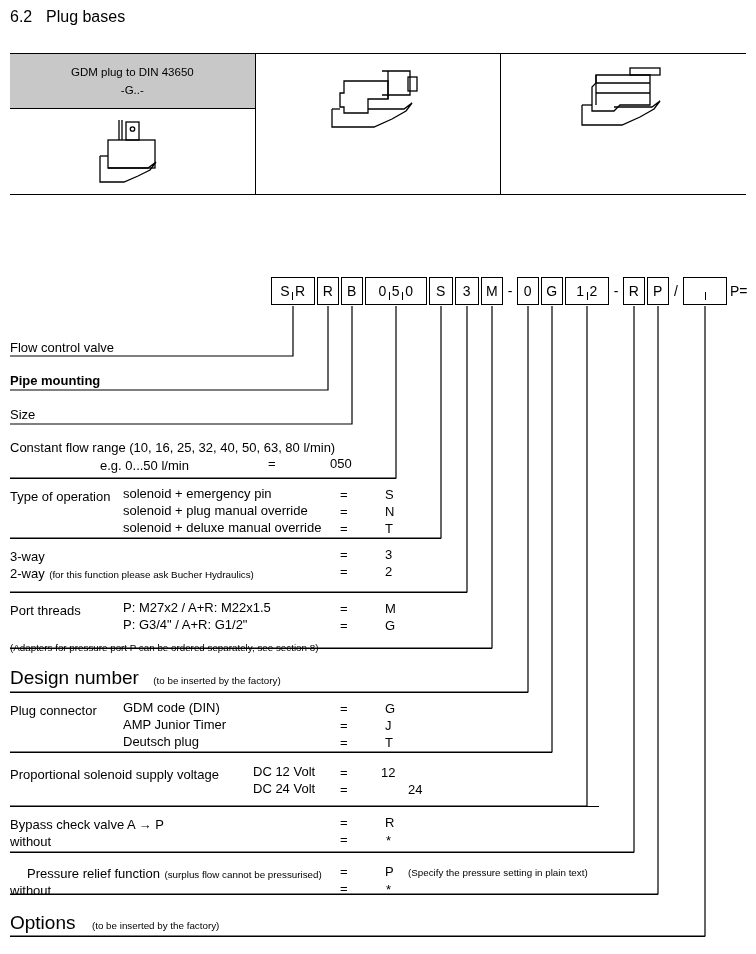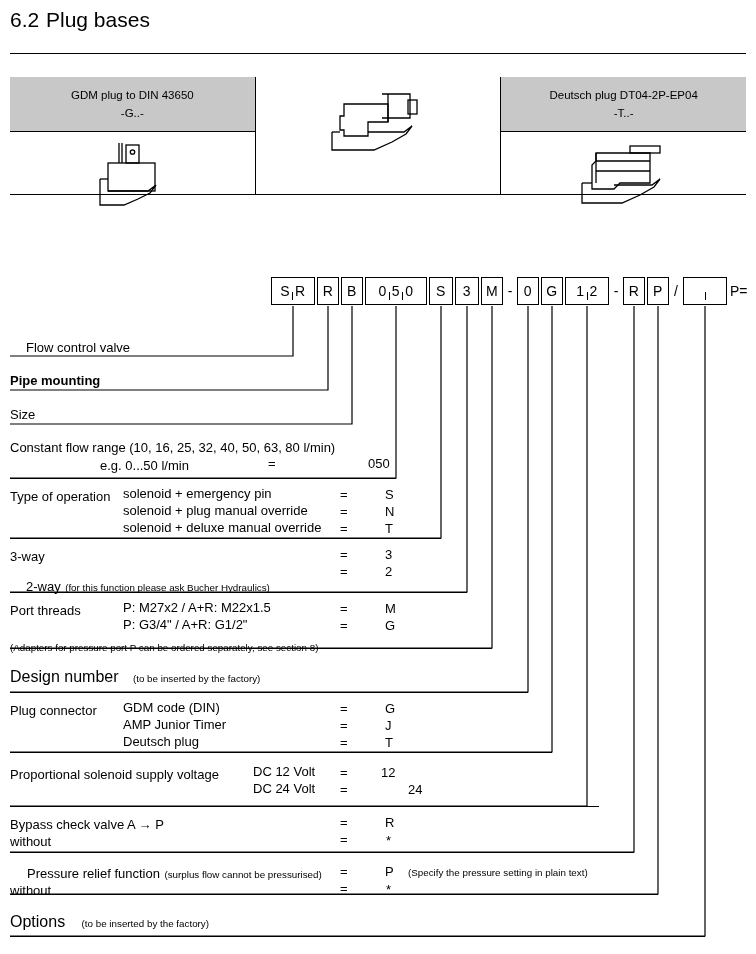--- a/index.html
+++ b/index.html
@@ -7,38 +7,37 @@
   body{
     width:756px;height:954px;position:relative;
     background:#ffffff;
     font-family:"Liberation Sans","DejaVu Sans",sans-serif;
     color:#000;
     -webkit-font-smoothing:antialiased;
   }
   .page{position:relative;width:756px;height:954px;overflow:hidden;}
 
   
-  .h2{position:absolute;font-size:21px;font-weight:400;white-space:nowrap;}
+  .h2{position:absolute;font-size:16px;font-weight:400;white-space:nowrap;}
   .h2 .num{display:inline-block;}
   .sec62{left:10px;top:8px;}
   .sec62 .num{width:36px;}
   .sec7{left:10px;top:230px;font-size:17.5px;font-weight:600;}
   .sec7 .num{width:44px;}
 
   
   .plugtable{
     position:absolute;left:10px;top:53px;width:736px;height:142px;
     border-top:1.4px solid #000;border-bottom:1.4px solid #000;
     box-sizing:border-box;
   }
   .plugrow{display:flex;width:100%;height:100%;}
   .plugcell{
     flex:1 1 0;position:relative;box-sizing:border-box;
     border-right:1.4px solid #000;
-    margin-top:23px;
   }
   .plugcell:last-child{border-right:none;}
   .plughead{
     background:#c8c8c8;height:55px;box-sizing:border-box;
     border-bottom:1.4px solid #000;
     display:flex;flex-direction:column;align-items:center;justify-content:center;
     gap:5px;
   }
   .plughead .t1{font-size:11.5px;line-height:1.1;}
   .plughead .t2{font-size:11.5px;line-height:1.1;}
@@ -70,21 +69,21 @@
 
   
   .leaders{position:absolute;left:0;top:0;width:756px;height:954px;pointer-events:none;}
 
   
   .rows{position:absolute;left:0;top:0;width:756px;}
   .row{position:absolute;left:10px;}
   .rule{position:absolute;left:10px;height:0;border-top:1.3px solid #000;}
 
   .lbl{font-size:13px;line-height:1.05;white-space:nowrap;}
-  .lbl.big{font-size:16px;}
+  .lbl.big{font-size:19px;}
   .note{font-size:9.8px;}
 
   .ln{position:absolute;white-space:nowrap;font-size:13px;line-height:1;}
   .eq{position:absolute;font-size:13px;}
   .code{position:absolute;font-size:13px;}
   .star{position:absolute;font-size:13px;line-height:1;}
 </style>
 </head>
 <body>
 
@@ -122,24 +121,20 @@
             <path d="M60,14 L88,14 L88,38 L60,38"></path>
             <line x1="66" y1="14" x2="66" y2="42"></line>
             <rect x="86" y="20" width="9" height="14"></rect>
             <path d="M10,52 L10,70 L52,70 L70,62 L84,54 L90,46 L82,52 L46,52"></path>
             <line x1="10" y1="52" x2="18" y2="52"></line>
           </svg>
         </div>
       </div>
 
       <div class="plugcell">
-        <div class="plughead">
-          <div class="t1">Deutsch plug DT04-2P-EP04</div>
-          <div class="t2">-T..-</div>
-        </div>
         <div class="plugart">
           <svg width="112" height="80" viewBox="0 0 112 80" fill="none" stroke="#000" stroke-width="1.3">
             <rect x="62" y="11" width="30" height="7"></rect>
             <path d="M28,18 L82,18 L82,48 L52,48 L46,54 L24,54 L24,30 L28,26 Z"></path>
             <line x1="28" y1="26" x2="82" y2="26"></line>
             <line x1="28" y1="36" x2="82" y2="36"></line>
             <line x1="28" y1="18" x2="28" y2="48"></line>
             <path d="M14,48 L14,68 L54,68 L72,60 L86,52 L92,44 L84,50 L46,50"></path>
             <line x1="14" y1="48" x2="24" y2="48"></line>
           </svg>
@@ -248,40 +243,40 @@
       <path d="M634,306 L634,852 L10,852"></path>
 
       <path d="M658,306 L658,894 L10,894"></path>
 
       <path d="M705,306 L705,936 L10,936"></path>
     </g>
   </svg>
 
   <div class="rows">
 
-    <div class="row" style="top:338px;margin-left:16px;">
+    <div class="row" style="top:338px;">
       <span class="lbl">Flow control valve</span>
     </div>
 
     <div class="row" style="top:371px;font-weight:bold;">
       <span class="lbl">Pipe mounting</span>
     </div>
 
     <div class="row" style="top:405px;">
       <span class="lbl">Size</span>
     </div>
 
     <div class="row" style="top:438px;">
       <span class="lbl">Constant flow range (10, 16, 25, 32, 40, 50, 63, 80 l/min)</span>
     </div>
     <div class="row" style="top:456px;left:100px;">
       <span class="lbl">e.g. 0...50 l/min</span>
     </div>
     <span class="eq" style="left:268px;top:456px;">=</span>
-    <span class="code" style="left:330px;top:456px;margin-left:38px;">050</span>
+    <span class="code" style="left:330px;top:456px;">050</span>
     <div class="rule" style="top:478px;width:386px;"></div>
 
     <div class="row" style="top:487px;">
       <span class="lbl">Type of operation</span>
     </div>
     <span class="ln" style="left:123px;top:487px;">solenoid + emergency pin</span>
     <span class="eq" style="left:340px;top:487px;">=</span>
     <span class="code" style="left:385px;top:487px;">S</span>
 
     <span class="ln" style="left:123px;top:504px;">solenoid + plug manual override</span>
@@ -292,21 +287,21 @@
     <span class="eq" style="left:340px;top:521px;">=</span>
     <span class="code" style="left:385px;top:521px;">T</span>
     <div class="rule" style="top:538px;width:431px;"></div>
 
     <div class="row" style="top:547px;">
       <span class="lbl">3-way</span>
     </div>
     <span class="eq" style="left:340px;top:547px;">=</span>
     <span class="code" style="left:385px;top:547px;">3</span>
 
-    <div class="row" style="top:577px;margin-left:16px;">
+    <div class="row" style="top:564px;">
       <span class="lbl">2-way</span>
       <span class="note">(for this function please ask Bucher Hydraulics)</span>
     </div>
     <span class="eq" style="left:340px;top:564px;">=</span>
     <span class="code" style="left:385px;top:564px;">2</span>
     <div class="rule" style="top:592px;width:457px;"></div>
 
     <div class="row" style="top:601px;">
       <span class="lbl">Port threads</span>
     </div>

